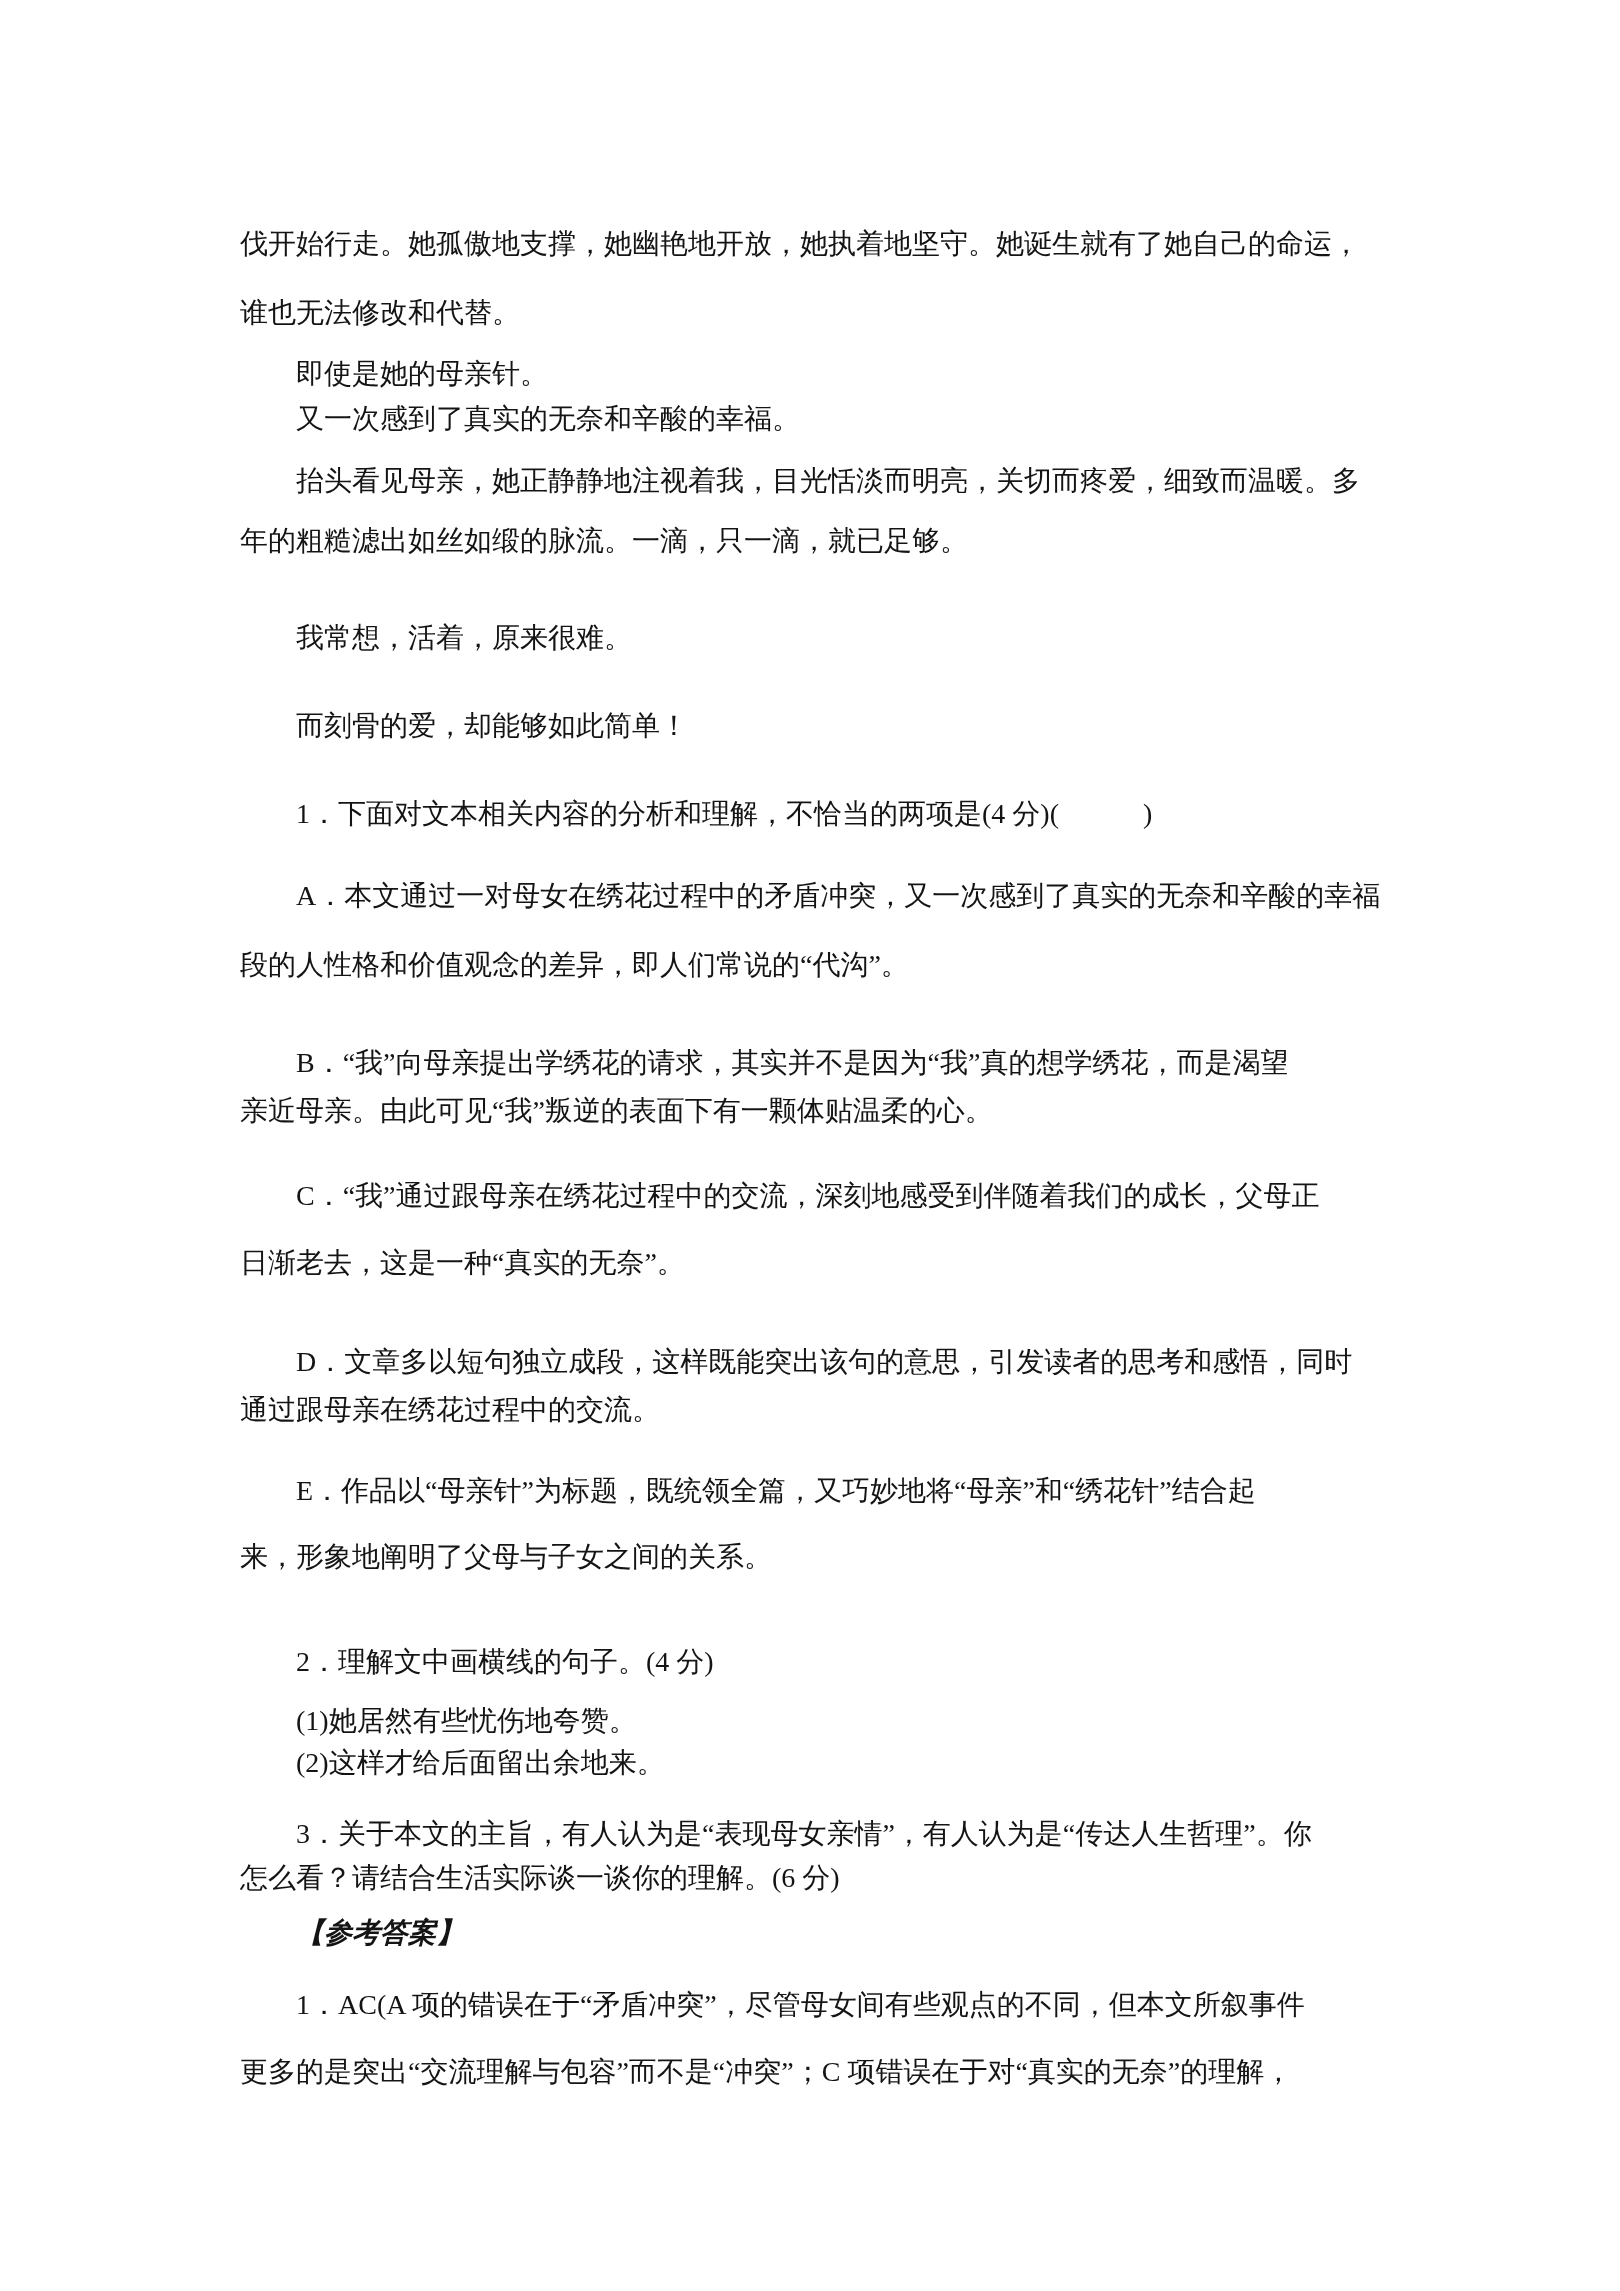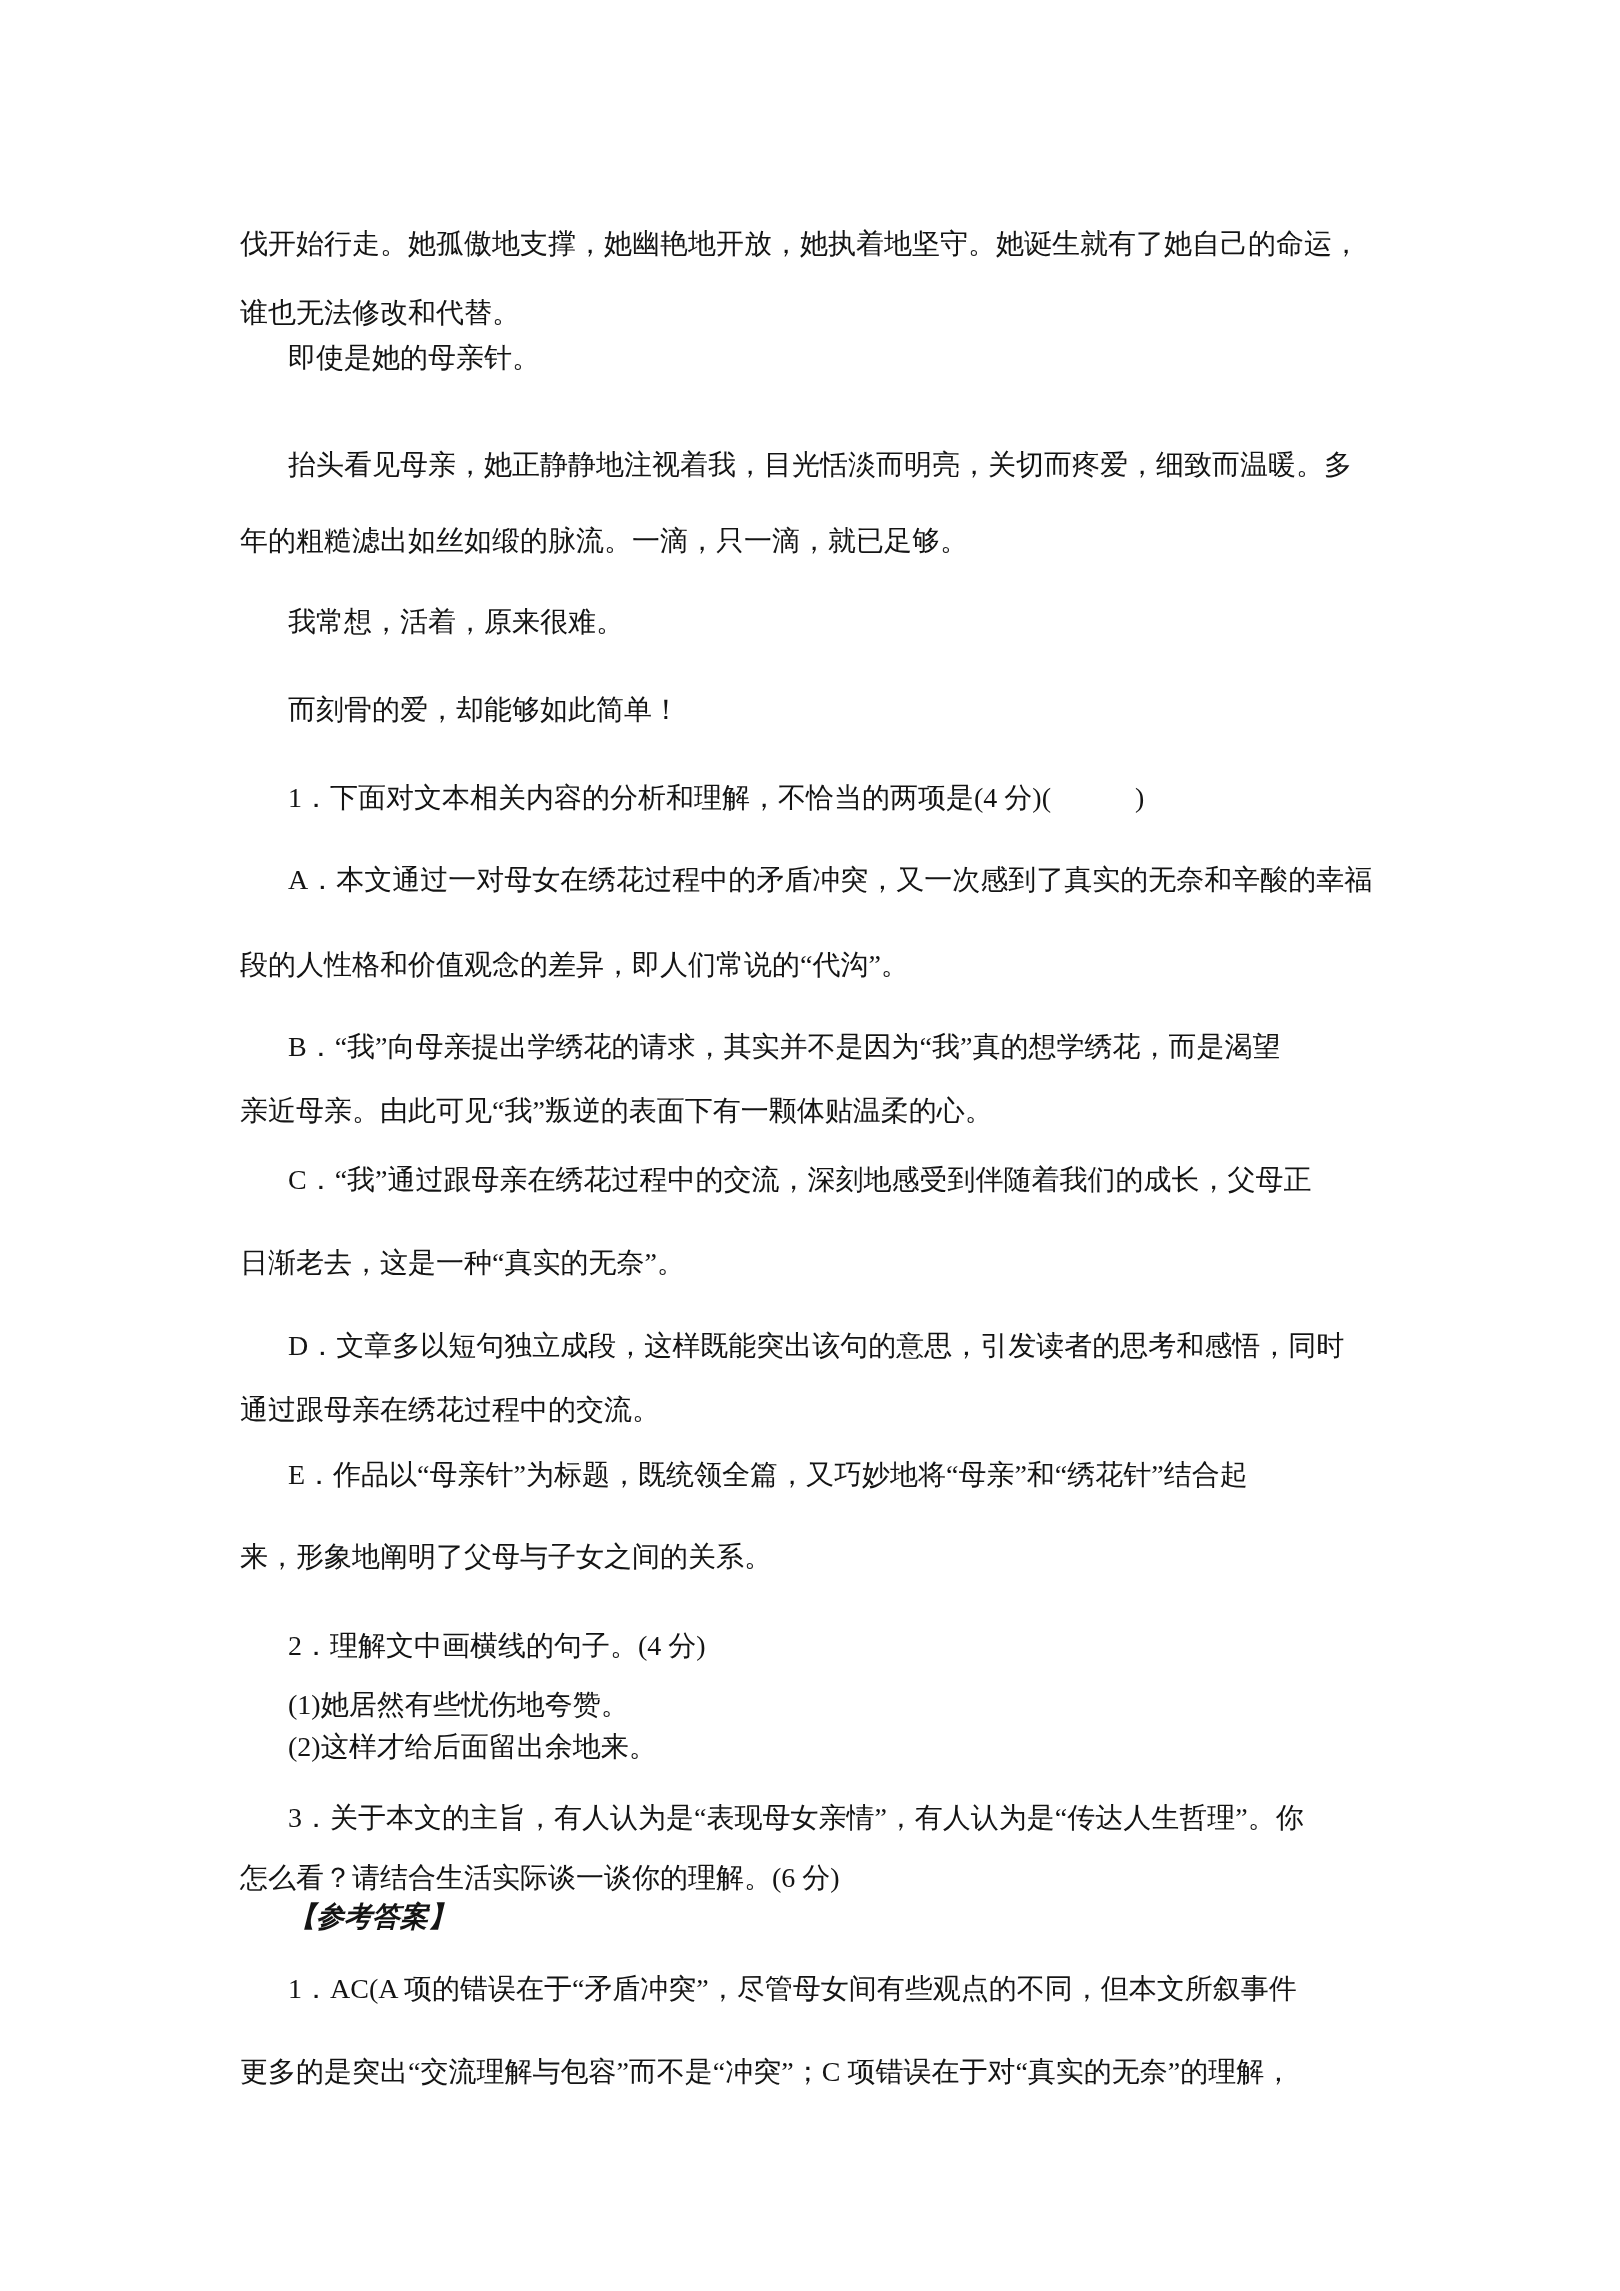--- a/index.html
+++ b/index.html
@@ -13,31 +13,32 @@
     overflow: hidden;
   }
   .line {
     position: absolute;
     left: 240px;
     font-size: 28px;
     line-height: 31px;
     white-space: pre;
     letter-spacing: 0px;
   }
-  .indent { left: 288px; }
+  .indent { left: 296px; margin-top: 16px; }
   .bold { font-weight: bold; font-style: italic; }
 </style>
 </head>
 <body>
 
 <div class="page">
 
   <div class="line" style="top:228px">伐开始行走。她孤傲地支撑，她幽艳地开放，她执着地坚守。她诞生就有了她自己的命运，</div>
   <div class="line" style="top:297px">谁也无法修改和代替。</div>
   <div class="line indent" style="top:342px">即使是她的母亲针。</div>
+  <div class="line indent" style="top:387px">又一次感到了真实的无奈和辛酸的幸福。</div>
   <div class="line indent" style="top:449px">抬头看见母亲，她正静静地注视着我，目光恬淡而明亮，关切而疼爱，细致而温暖。多</div>
   <div class="line" style="top:525px">年的粗糙滤出如丝如缎的脉流。一滴，只一滴，就已足够。</div>
   <div class="line indent" style="top:606px">我常想，活着，原来很难。</div>
   <div class="line indent" style="top:694px">而刻骨的爱，却能够如此简单！</div>
 
   <div class="line indent" style="top:782px">1．下面对文本相关内容的分析和理解，不恰当的两项是(4 分)(　　　)</div>
 
   <div class="line indent" style="top:864px">A．本文通过一对母女在绣花过程中的矛盾冲突，又一次感到了真实的无奈和辛酸的幸福</div>
   <div class="line indent" style="top:1031px">B．“我”向母亲提出学绣花的请求，其实并不是因为“我”真的想学绣花，而是渴望</div>
 

